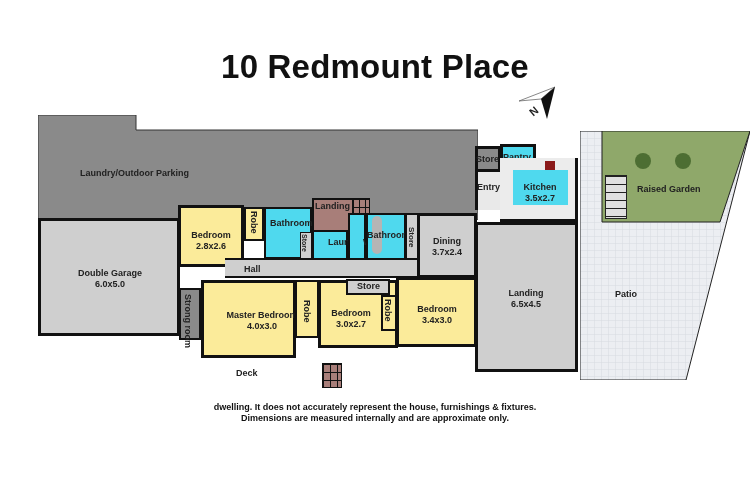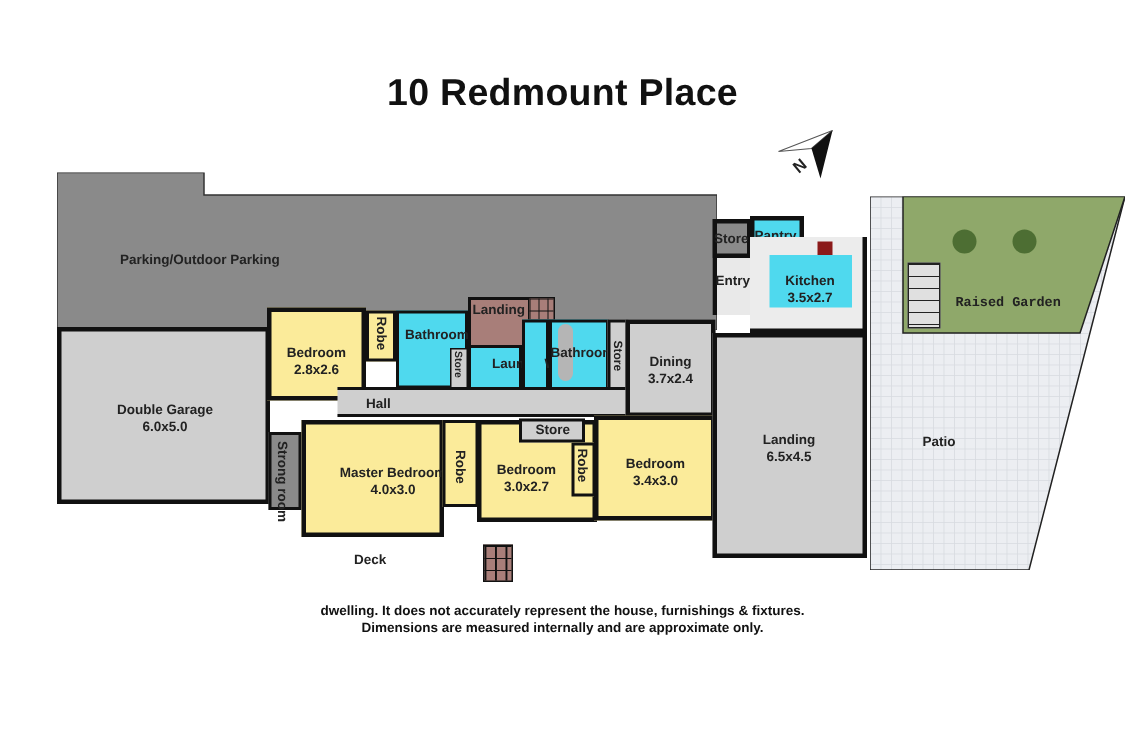--- a/index.html
+++ b/index.html
@@ -1,17 +1,17 @@
 <!DOCTYPE html>
 <html><head>
 <meta charset="utf-8">
 <style>
   html, body { margin:0; padding:0; background:#ffffff; }
   body { width:750px; height:500px; position:relative; overflow:hidden; font-family:"Liberation Sans", sans-serif; }
-  .title { position:absolute; left:0; top:48px; width:750px; text-align:center; font-size:25px; font-weight:bold; color:#111; letter-spacing:0.2px; }
+  .title { position:absolute; left:0; top:48px; width:750px; text-align:center; font-size:33px; font-weight:bold; color:#111; letter-spacing:0.2px; }
   .r { position:absolute; box-sizing:border-box; }
   .lbl { position:absolute; font-weight:bold; font-size:9px; color:#222; text-align:center; line-height:11px; white-space:nowrap; }
   .vlbl { position:absolute; font-weight:bold; font-size:9px; color:#222; writing-mode:vertical-rl; white-space:nowrap; }
   .yellow { background:#fbeb9a; }
   .cyan { background:#4fd9ee; }
   .grey { background:#cfcfcf; }
   .brown { background:#a87e79; }
   .wall { border:3px solid #111; }
   .disclaimer { position:absolute; left:190px; top:402px; width:370px; text-align:center; font-size:9px; font-weight:bold; color:#111; line-height:11px; }
 </style>
@@ -22,21 +22,21 @@
 
 <svg class="r" style="left:515px;top:85px;width:50px;height:40px;" viewBox="0 0 50 40">
   <polygon points="4,16 40,2 26,14" fill="#fff" stroke="#555" stroke-width="0.7"></polygon>
   <polygon points="40,2 26,14 32,34" fill="#111"></polygon>
 </svg>
 <div class="lbl" style="left:530px;top:106px;font-size:11px;transform:rotate(-40deg);">N</div>
 
 <svg class="r" style="left:38px;top:115px;width:440px;height:105px;" viewBox="0 0 440 105">
   <polygon points="0,0 98,0 98,15 440,15 440,105 0,105" fill="#8a8a8a" stroke="#333" stroke-width="1"></polygon>
 </svg>
-<div class="lbl" style="left:80px;top:168px;">Parking/Outdoor Parking</div>
+<div class="lbl" style="left:80px;top:168px;">Laundry/Outdoor Parking</div>
 
 <div class="r grey wall" style="left:38px;top:218px;width:142px;height:118px;"></div>
 <div class="lbl" style="left:70px;top:268px;width:80px;"><span>Double Garage</span><br><span>6.0x5.0</span></div>
 
 <div class="r" style="left:179px;top:288px;width:22px;height:52px;background:#8a8a8a;border:2px solid #111;"></div>
 <div class="vlbl" style="left:183px;top:294px;">Strong room</div>
 
 <div class="r yellow wall" style="left:178px;top:205px;width:66px;height:62px;"></div>
 <div class="lbl" style="left:186px;top:230px;width:50px;"><span>Bedroom</span><br><span>2.8x2.6</span></div>
 
@@ -117,19 +117,19 @@
       <rect width="7" height="7" fill="#eceef2"></rect>
       <path d="M7 0 L0 0 0 7" fill="none" stroke="#d7dae0" stroke-width="1"></path>
     </pattern>
   </defs>
   <polygon points="0,0 170,0 106,249 0,249" fill="url(#tiles)" stroke="#222" stroke-width="1"></polygon>
   <polygon points="22,0 170,0 140,91 22,91" fill="#8fa86a" stroke="#222" stroke-width="1"></polygon>
 </svg>
 <div class="r" style="left:605px;top:175px;width:22px;height:44px;background-image:linear-gradient(#222 1px,transparent 1px);background-size:22px 8px;background-color:#e0e0e0;border:1px solid #222;"></div>
 <div class="r" style="left:635px;top:153px;width:16px;height:16px;border-radius:50%;background:#4d6e33;"></div>
 <div class="r" style="left:675px;top:153px;width:16px;height:16px;border-radius:50%;background:#4d6e33;"></div>
-<div class="lbl" style="left:637px;top:197px;font-family:Liberation Mono, monospace;">Raised Garden</div>
+<div class="lbl" style="left:637px;top:184px;">Raised Garden</div>
 <div class="lbl" style="left:615px;top:289px;">Patio</div>
 
 <div class="disclaimer">
   <div>dwelling. It does not accurately represent the house, furnishings &amp; fixtures.</div>
   <div>Dimensions are measured internally and are approximate only.</div>
 </div>
 
 </body></html>

